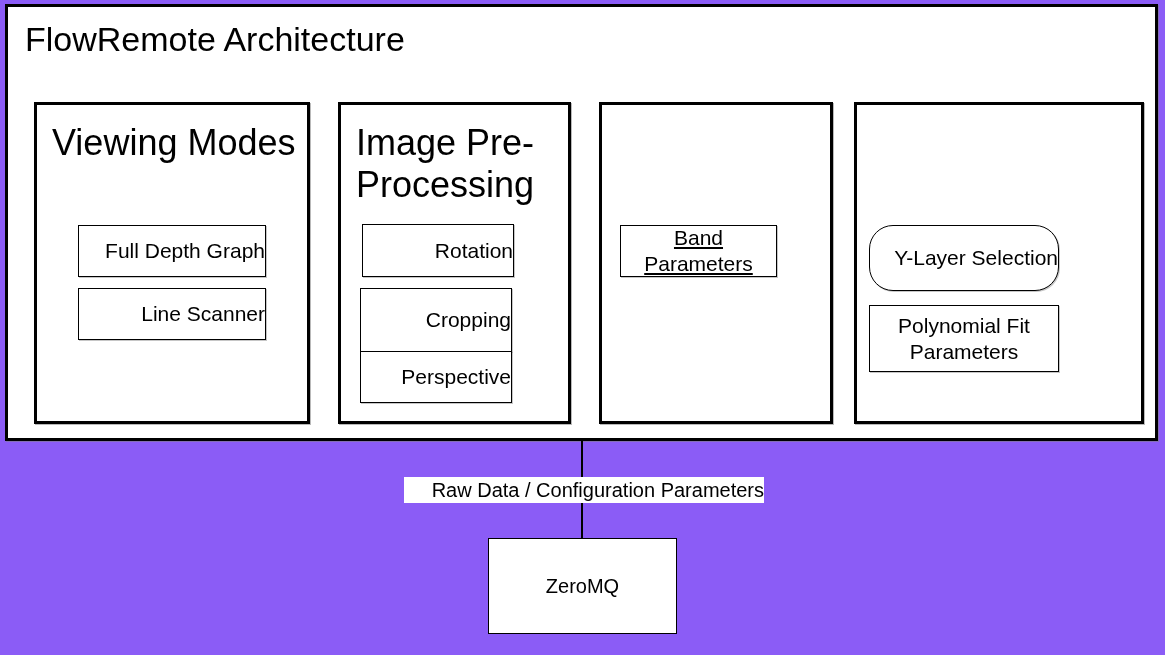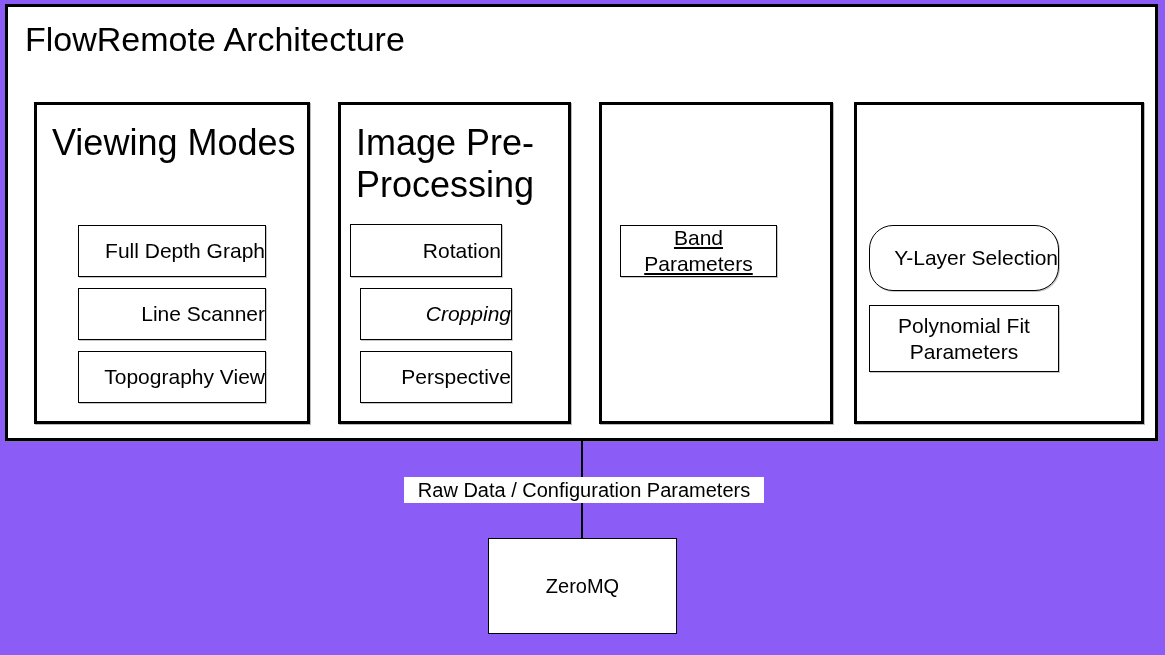--- a/index.html
+++ b/index.html
@@ -64,22 +64,22 @@
     text-align: center;
     font-size: 21px;
     line-height: 26px;
     box-shadow: 1px 1px 0 rgba(128,128,128,0.45);
   }
   
   .s1-i1 { left: 41px; top: 120px; width: 188px; height: 52px; }
   .s1-i2 { left: 41px; top: 183px; width: 188px; height: 52px; }
   .s1-i3 { left: 41px; top: 246px; width: 188px; height: 52px; }
   
-  .s2-i1 { left: 9px; top: 119px; width: 152px; height: 53px; padding-left: 36px; }
-  .s2-i2 { left: 19px; top: 183px; width: 152px; height: 52px; font-style: italic; }
+  .s2-i1 { left: 21px; top: 119px; width: 152px; height: 53px; padding-left: 36px; }
+  .s2-i2 { left: 19px; top: 183px; width: 152px; height: 64px; }
   .s2-i3 { left: 19px; top: 246px; width: 152px; height: 52px; padding-left: 24px; }
   
   .s3-i1 { left: 18px; top: 120px; width: 157px; height: 52px; text-decoration: underline; }
   
   .s4-i1 { left: 12px; top: 120px; width: 190px; height: 66px; border-radius: 24px; }
   .s4-i2 { left: 12px; top: 200px; width: 190px; height: 67px; }
 
   .connector-line {
     position: absolute;
     left: 581px;
@@ -89,21 +89,21 @@
     background: #000000;
   }
   .connector-label {
     position: absolute;
     left: 404px;
     top: 477px;
     width: 360px;
     height: 26px;
     line-height: 26px;
     background: #ffffff;
-    text-align: center;
+    text-align: right;
     font-size: 20px;
     z-index: 2;
   }
   .external-box {
     position: absolute;
     left: 488px;
     top: 538px;
     width: 189px;
     height: 96px;
     border: 1.5px solid #000000;
@@ -123,23 +123,20 @@
   <div class="main-box">
     <div class="main-title">FlowRemote Architecture</div>
 
     <div class="section section-1">
       <div class="section-title">Viewing Modes</div>
       <div class="item s1-i1">
         <span>Full Depth Graph</span>
       </div>
       <div class="item s1-i2">
         <span>Line Scanner</span>
-      </div>
-      <div class="item s1-i3">
-        <span>Topography View</span>
       </div>
     </div>
 
     <div class="section section-2">
       <div class="section-title">Image Pre-Processing</div>
       <div class="item s2-i1">
         <span>Rotation</span>
       </div>
       <div class="item s2-i2">
         <span>Cropping</span>

